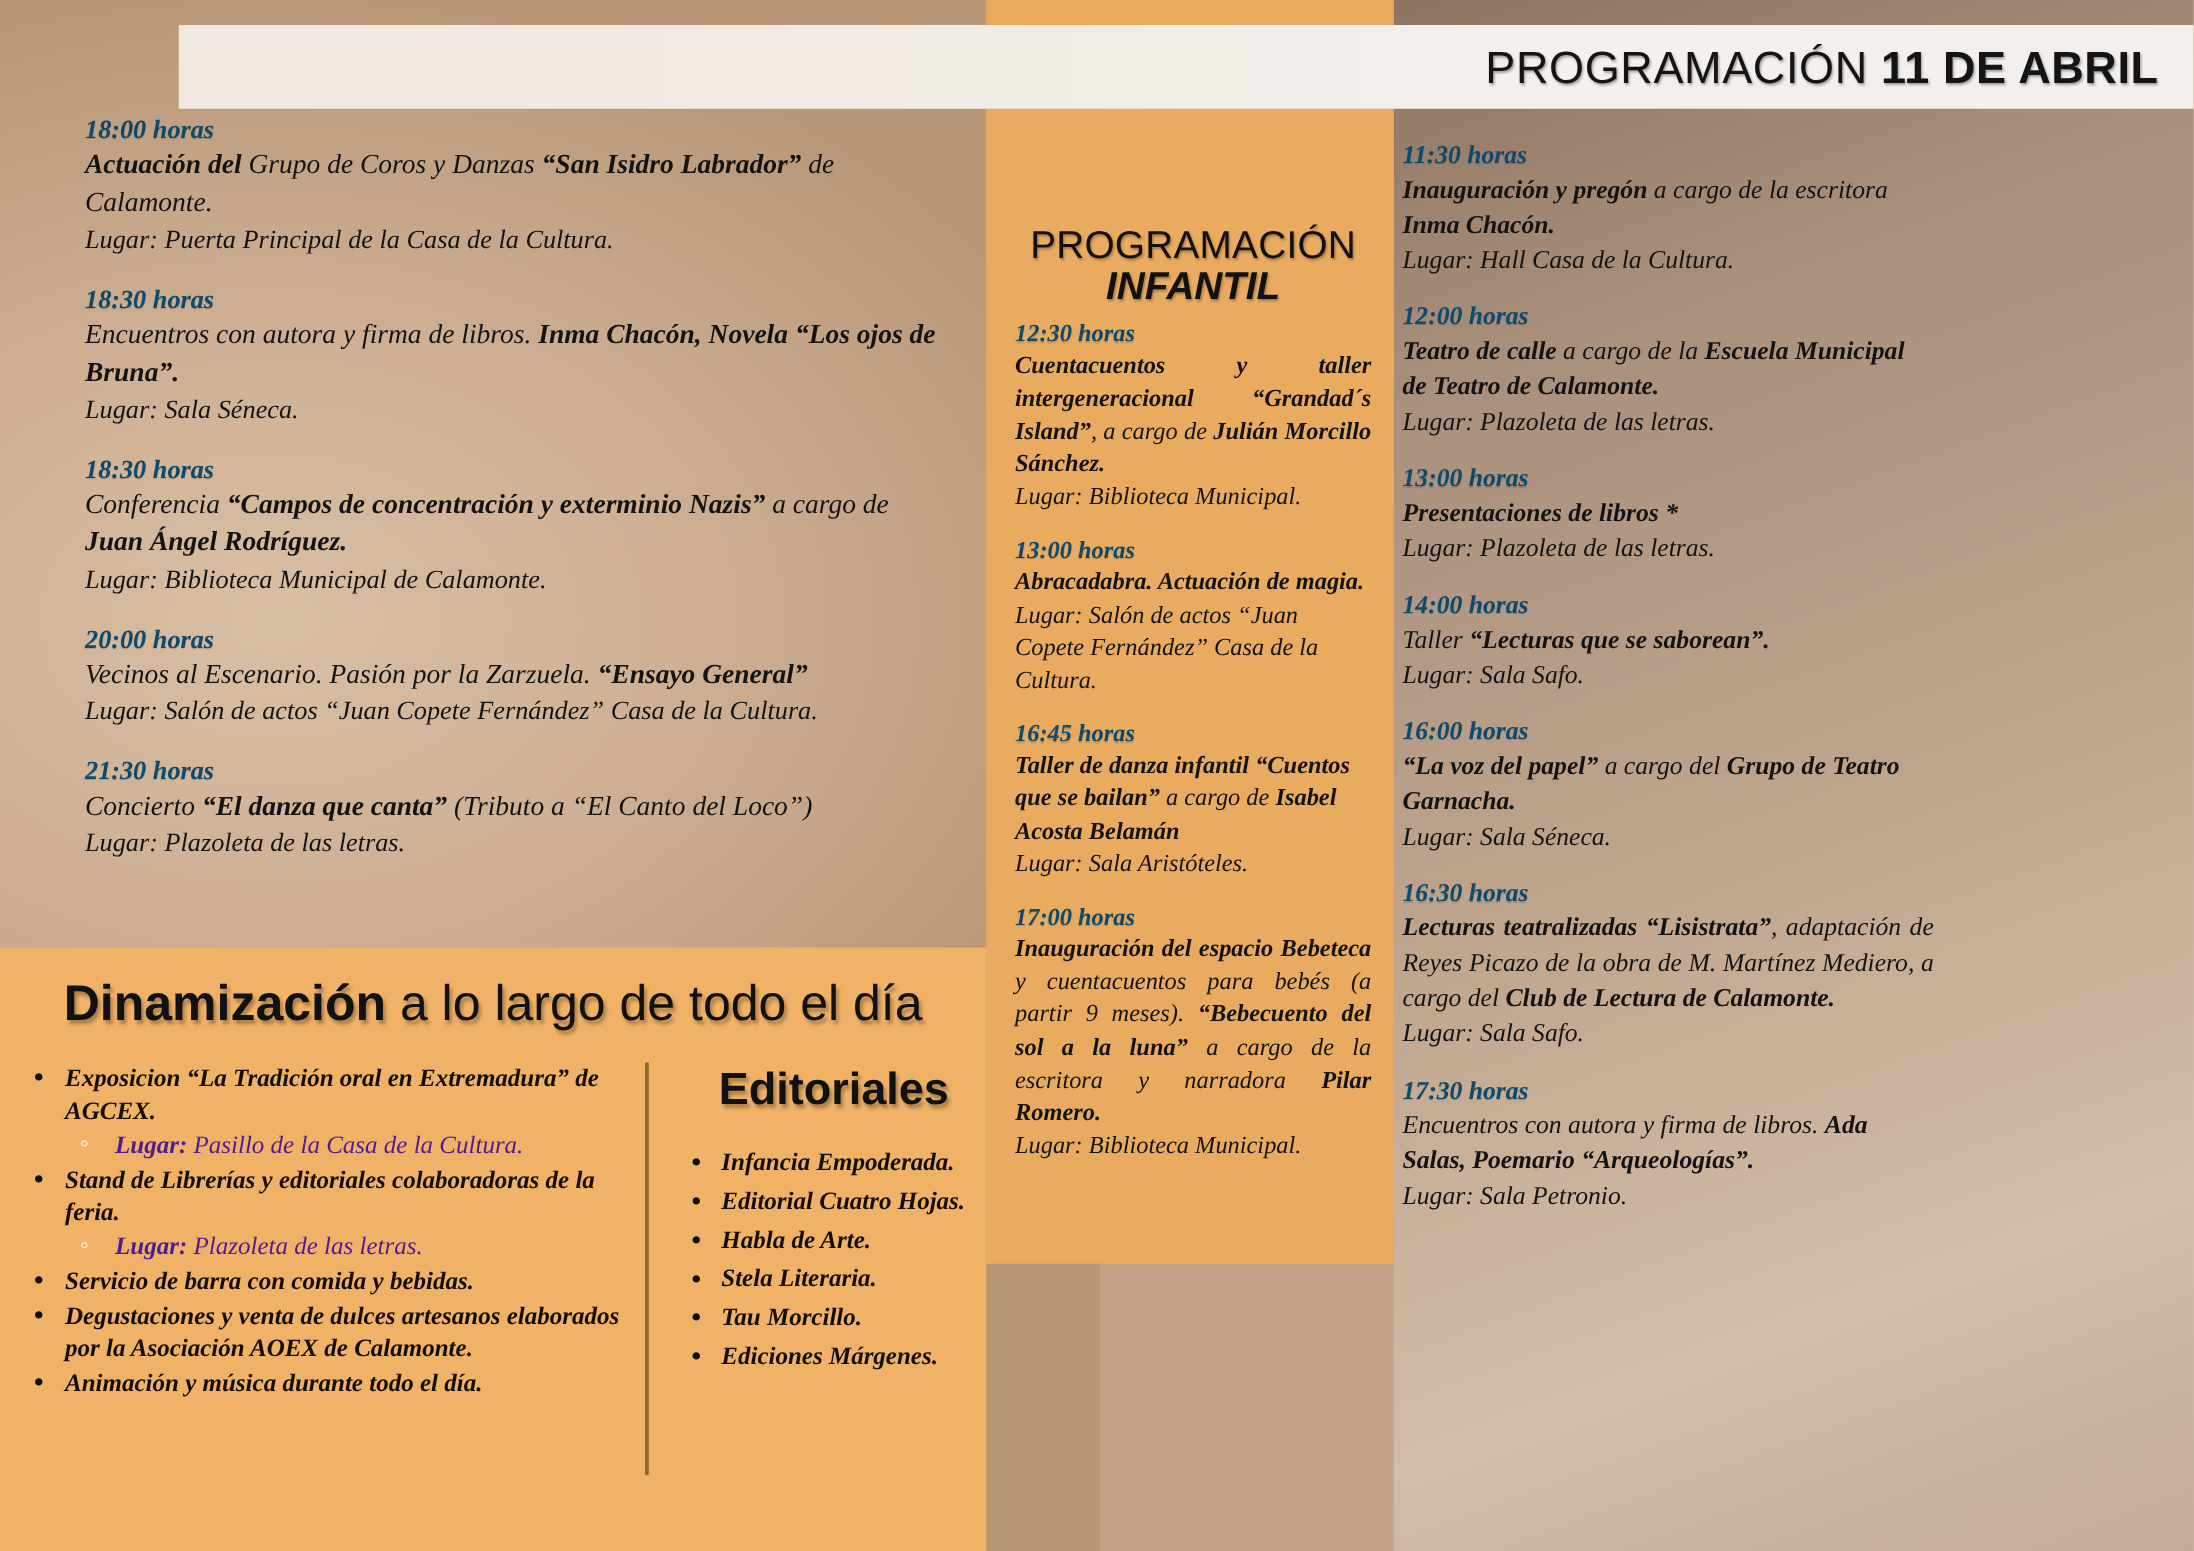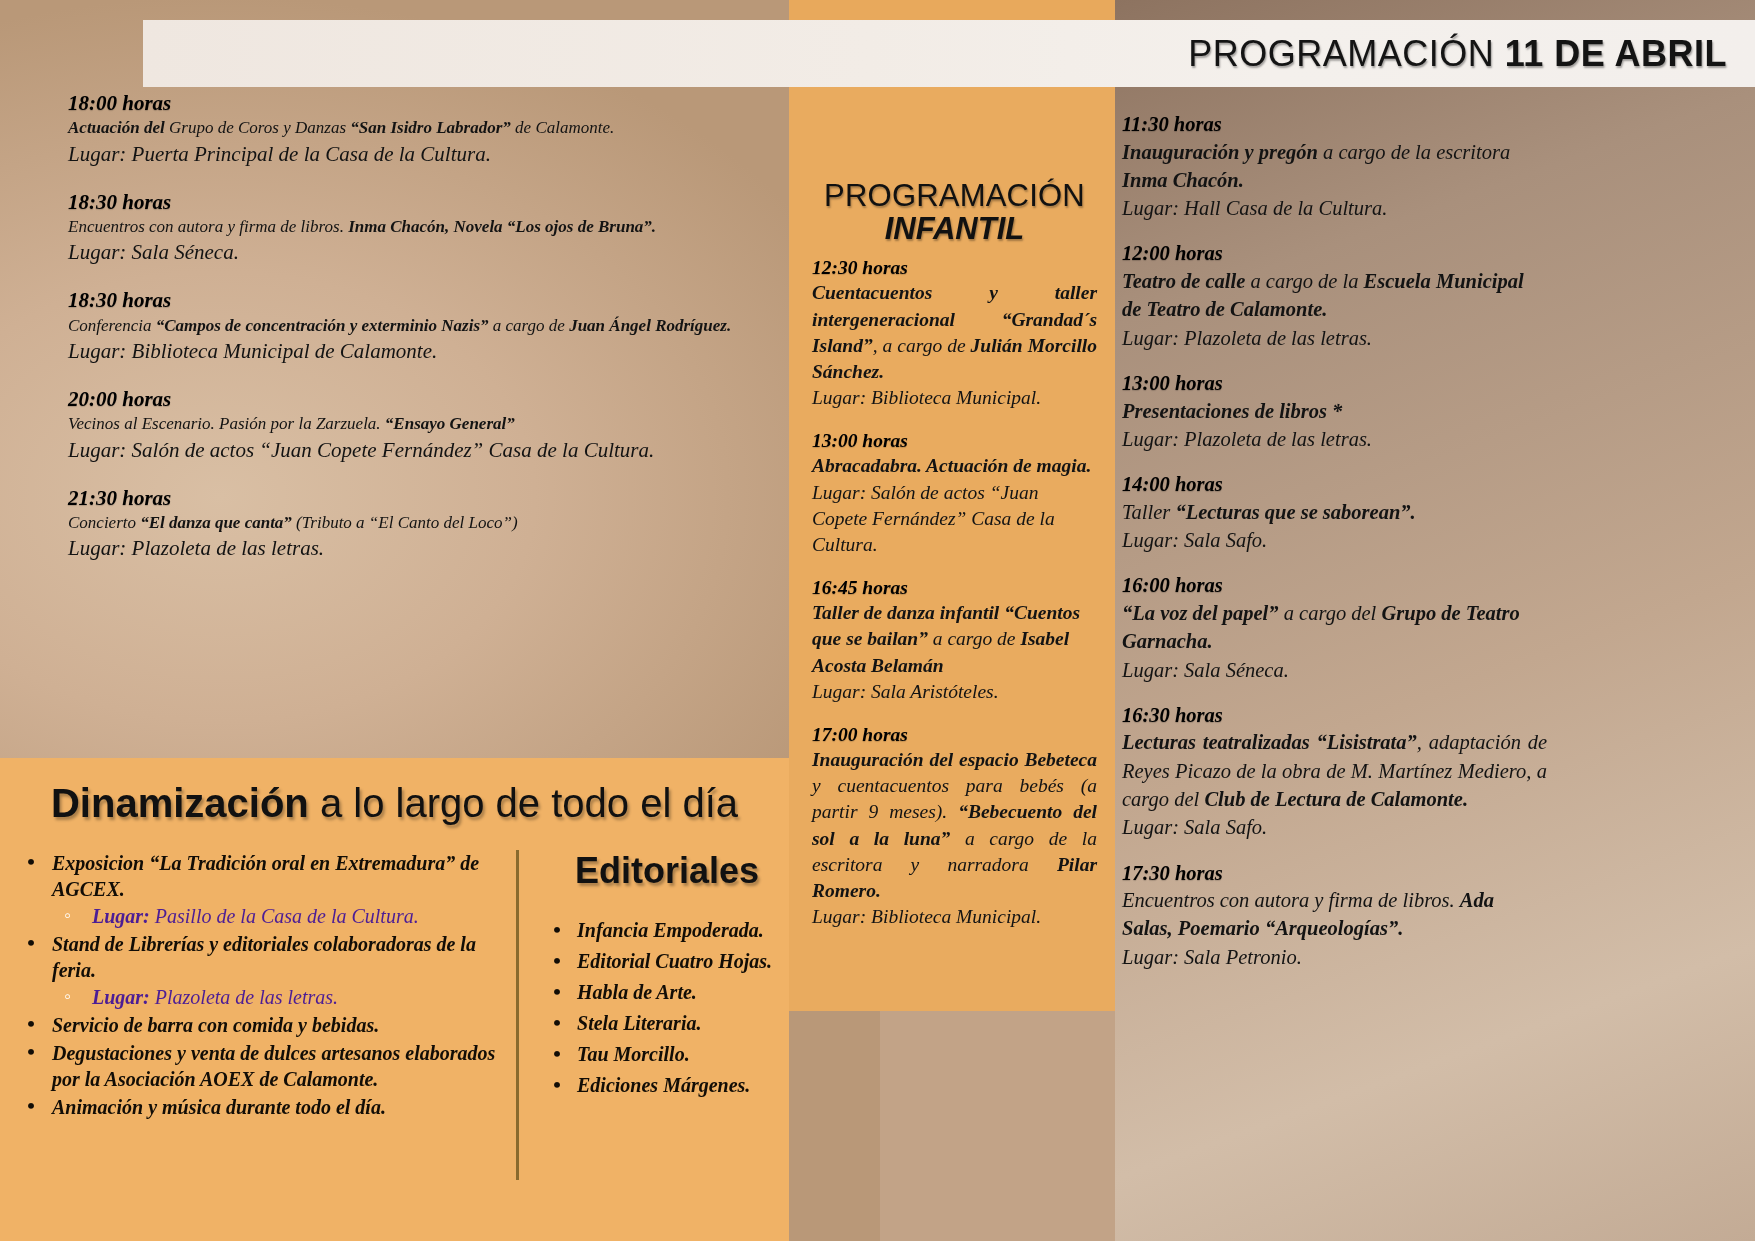--- a/index.html
+++ b/index.html
@@ -53,26 +53,26 @@
     position: absolute; left: 0; top: 722px; width: 789px; height: 519px;
     background: #f0b266;
     margin-top: 36px;
   }
 
   
   .ev { margin-bottom: 20px; }
   .hora {
     font-family: "Liberation Serif", serif;
     font-style: italic; font-weight: 700;
-    font-size: 21px; color: #000000; line-height: 1.25;
+    font-size: 21px; color: #0c4a6e; line-height: 1.25;
     text-shadow: 0 1px 1px rgba(0,0,0,.18);
   }
   .desc {
     font-family: "Liberation Serif", serif;
-    font-size: 17px; color: #131313; line-height: 1.38;
+    font-size: 22px; color: #131313; line-height: 1.38;
     font-style: italic;
   }
   .desc b { font-weight: 700; }
   .lugar {
     font-family: "Liberation Serif", serif;
     font-size: 21px; color: #131313; line-height: 1.38; font-style: italic;
   }
 
   
   .col-left {

